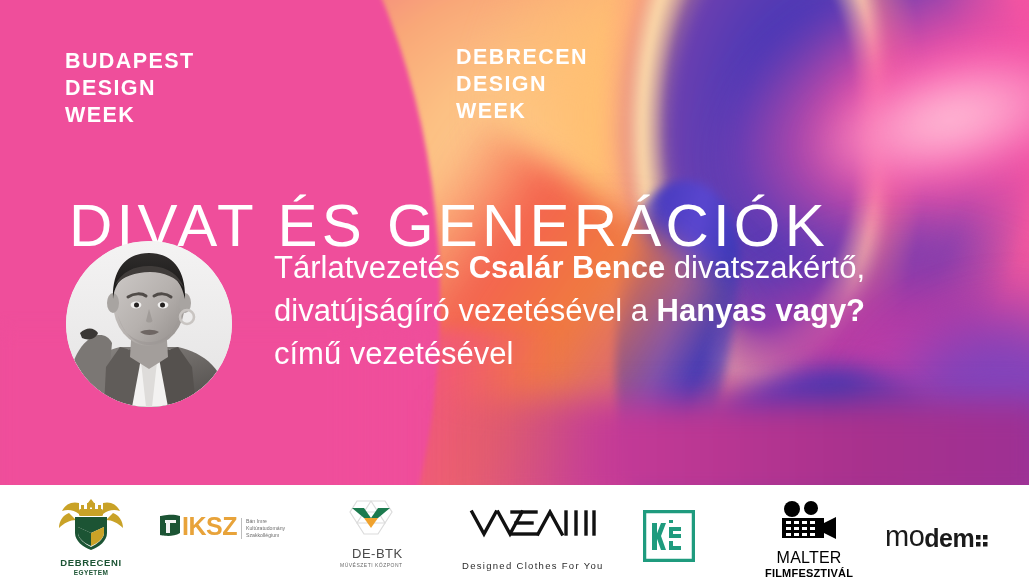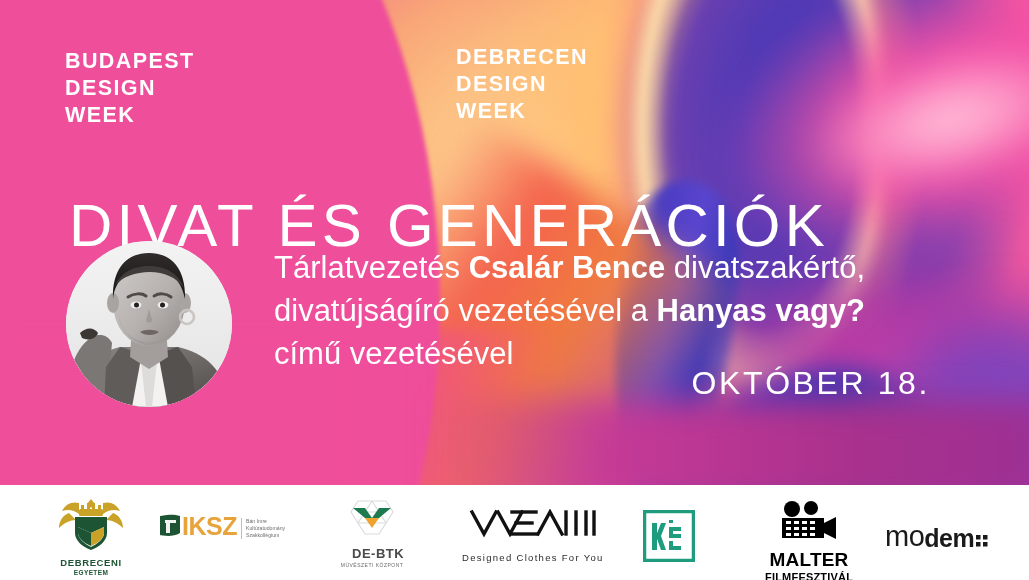--- a/index.html
+++ b/index.html
@@ -297,32 +297,32 @@
   .iksz-note {
     font-size: 5.2px;
     line-height: 7px;
     color: #6f6f6f;
     border-left: 1px solid #bdbdbd;
     padding-left: 4px;
     margin-left: 4px;
     white-space: pre-line;
   }
 
-  .debtk-main { font-size: 13px; color: #4a4a4a; letter-spacing: .5px; font-weight: 700; margin-left: 12px; }
+  .debtk-main { font-size: 13px; color: #4a4a4a; letter-spacing: .5px; font-weight: 400; margin-left: 12px; }
   .debtk-sub  { font-size: 5px; color: #6a6a6a; letter-spacing: .5px; margin-top: 1px; }
 
   .weam-sub {
     font-size: 9.5px;
     color: #2b2b2b;
     letter-spacing: 1.3px;
     text-align: center;
-    margin-top: 9px;
-  }
-
-  .malter-main { font-size: 19px; font-weight: 700; color: #000; letter-spacing: .2px; }
+    margin-top: 17px;
+  }
+
+  .malter-main { font-size: 16px; font-weight: 400; color: #000; letter-spacing: .2px; }
   .malter-sub  { font-size: 11px; font-weight: 700; color: #000; letter-spacing: .2px; }
 
   .modem-mo  { font-size: 29px; font-weight: 300; color: #1a1a1a; letter-spacing: -.5px; }
   .modem-dem { font-size: 25px; font-weight: 800; color: #1a1a1a; letter-spacing: -.5px; }
 </style>
 </head>
 <body>
 
 <div id="poster">
 
@@ -423,21 +423,20 @@
     </svg>
   </div>
 
   <div class="bodytext">
     <span>Tárlatvezetés </span><b>Csalár Bence</b><span> divatszakértő,</span><br>
     <span>divatújságíró vezetésével a </span><b>Hanyas vagy?</b><br>
     <span>című vezetésével</span>
   </div>
 
   <div class="when">
-    <div>OKTÓBER 18.</div>
   </div>
 
   <div class="logobar"></div>
 
   <div class="logo lg-unideb">
     <div>
       <svg width="72" height="56" viewBox="0 0 72 56">
         <g fill="#c9a227">
           <path d="M36 2 L40 7 L36 11 L32 7 Z"></path>
           <path d="M24 6 C16 4 10 8 7 14 C13 12 19 13 24 17 Z"></path>

